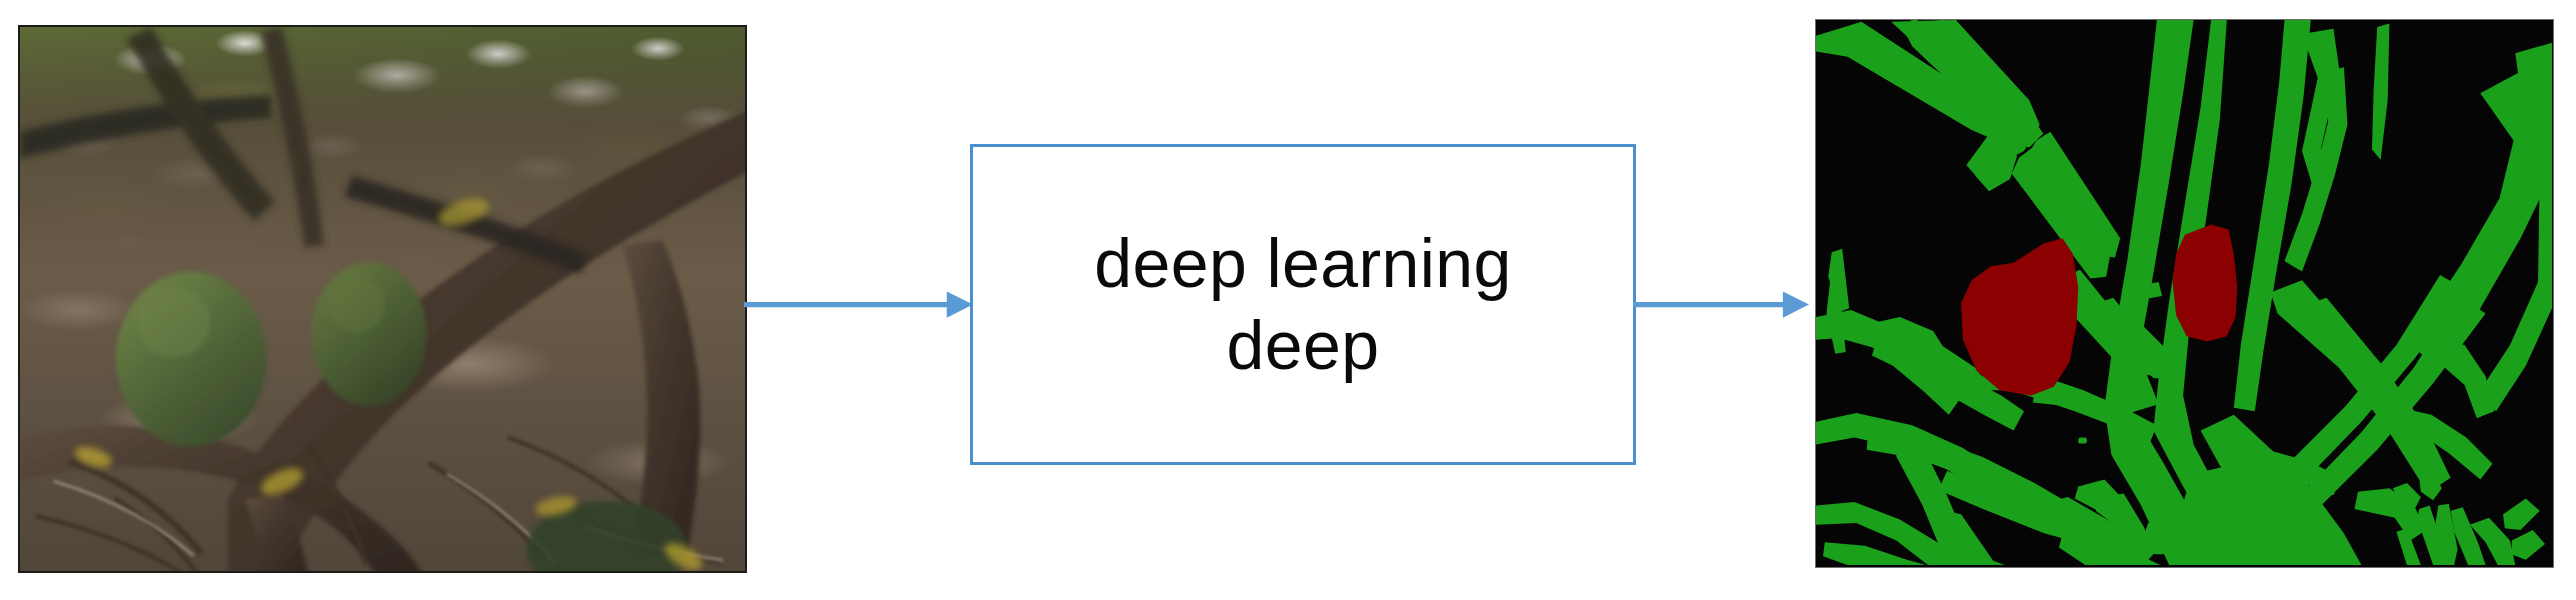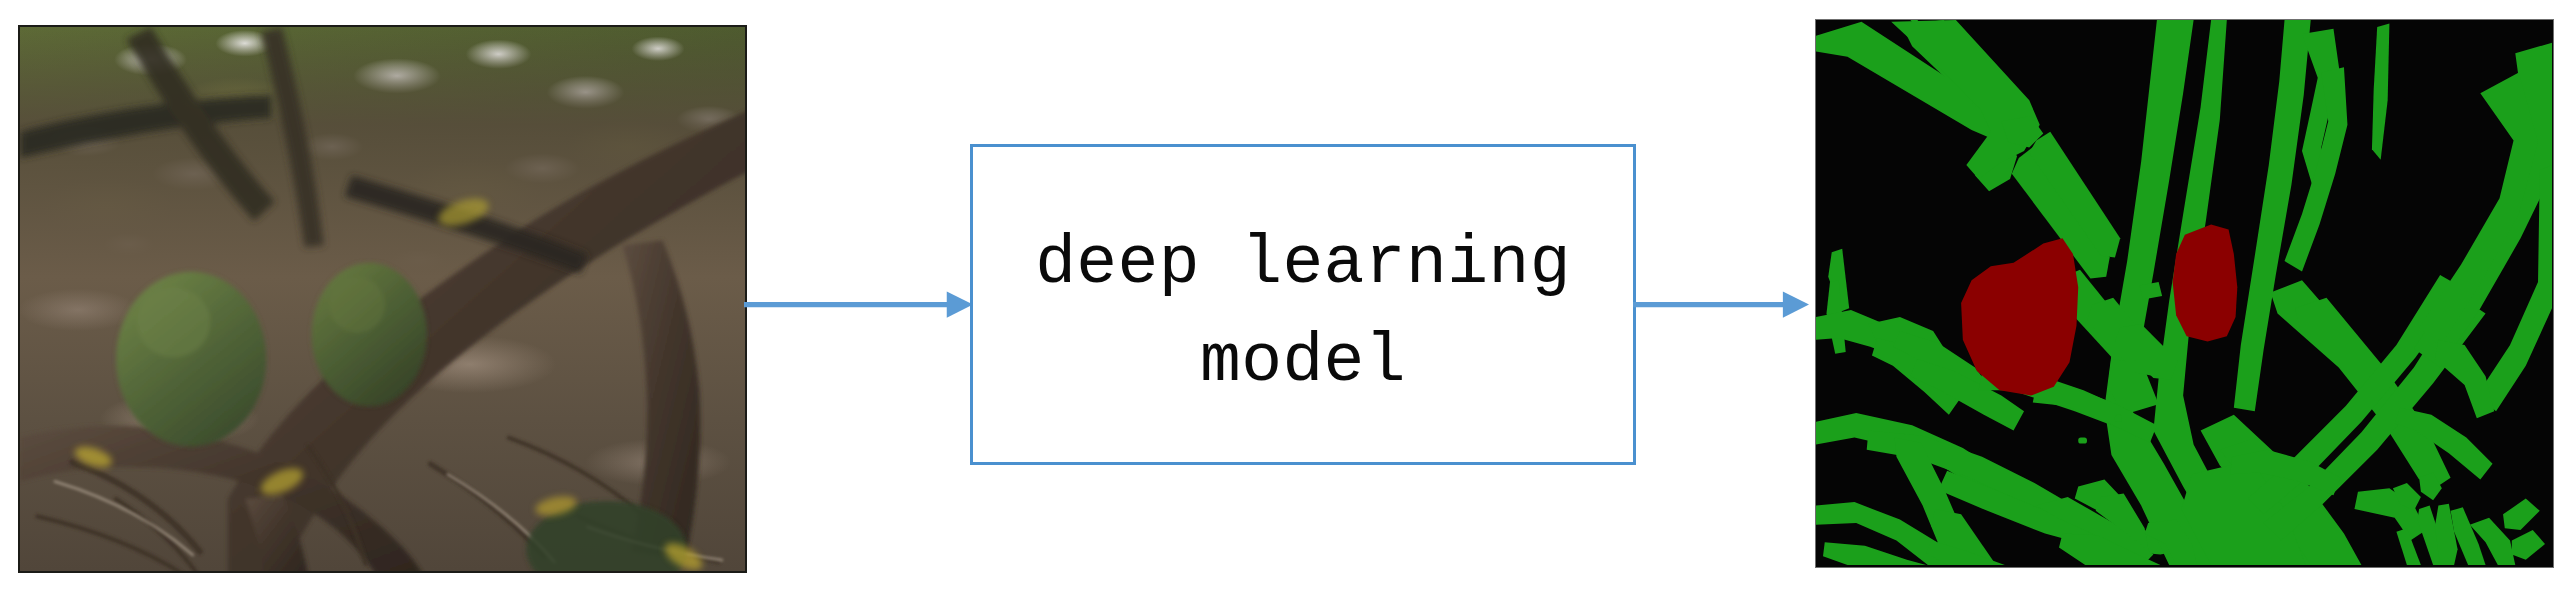--- a/index.html
+++ b/index.html
@@ -111,28 +111,27 @@
     background: #ffffff;
     border: 3.5px solid #4a90cf;
     box-sizing: border-box;
     display: flex;
     flex-direction: column;
     align-items: center;
     justify-content: center;
   }
   #model-box .model-line {
     color: #0a0a0a;
-    font-family: Liberation Mono, monospace;
+    font-family: Liberation Sans, sans-serif;
     font-size: 68px;
     font-weight: 400;
     line-height: 1.20;
     letter-spacing: 0.4px;
     text-align: center;
     white-space: nowrap;
-    margin-top: 16px;
   }
 
   
   #output-mask {
     left: 1815px;
     top: 19px;
     width: 739px;
     height: 549px;
     background: #050505;
     border: 1.7px solid #6f6f6f;
@@ -245,21 +244,21 @@
 
   <div class="arrow" id="arrow-input-to-model">
     <svg viewBox="0 0 262 40" preserveAspectRatio="none">
       <line x1="0" y1="20" x2="236" y2="20" stroke="#5b9bd5" stroke-width="6"></line>
       <polygon points="232,5 262,20 232,35" fill="#5b9bd5"></polygon>
     </svg>
   </div>
 
   <div id="model-box">
     <div class="model-line">deep learning</div>
-    <div class="model-line">model</div>
+    <div class="model-line">deep</div>
   </div>
 
   <div class="arrow" id="arrow-model-to-output">
     <svg viewBox="0 0 202 40" preserveAspectRatio="none">
       <line x1="0" y1="20" x2="176" y2="20" stroke="#5b9bd5" stroke-width="6"></line>
       <polygon points="172,5 202,20 172,35" fill="#5b9bd5"></polygon>
     </svg>
   </div>
 
   <div class="panel" id="output-mask">

